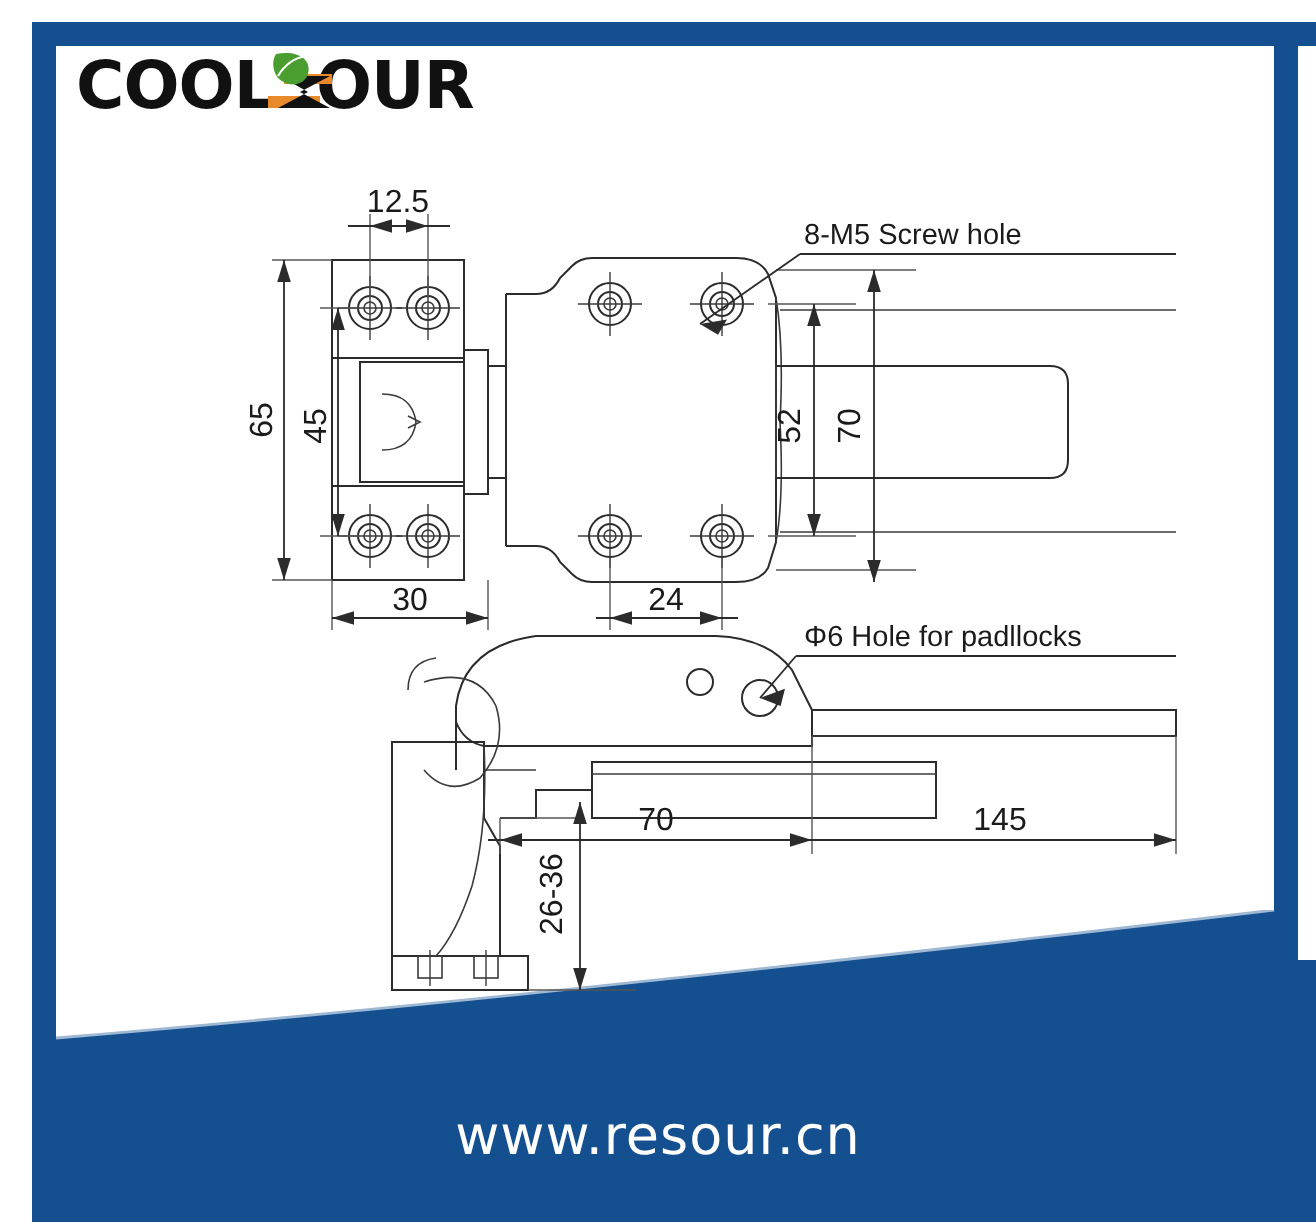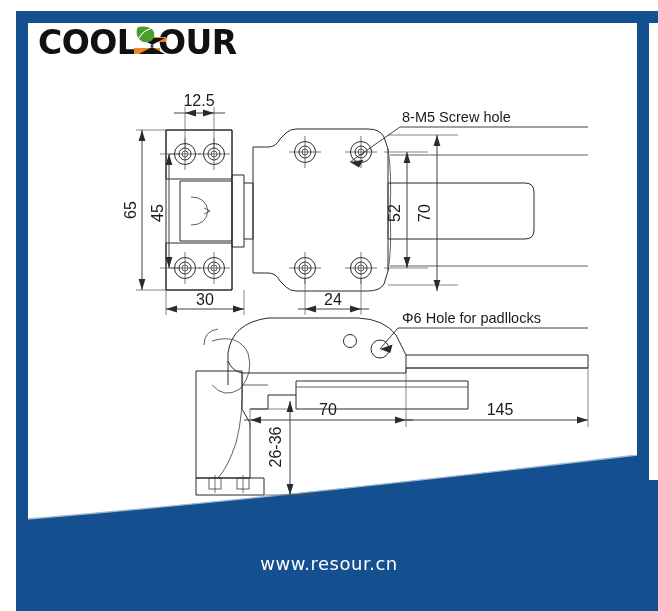--- a/index.html
+++ b/index.html
@@ -58,21 +58,21 @@
   }
   .white-curve svg { display: block; }
 
   .footer-url {
     position: absolute;
     left: 0;
     top: 553px;
     width: 658px;
     text-align: center;
     color: #ffffff;
-    font-size: 18px;
+    font-size: 27px;
     letter-spacing: 0.5px;
     font-family: "DejaVu Sans", sans-serif;
   }
 
   
   .logo {
     position: absolute;
     left: 38px;
     top: 24px;
     width: 250px;

